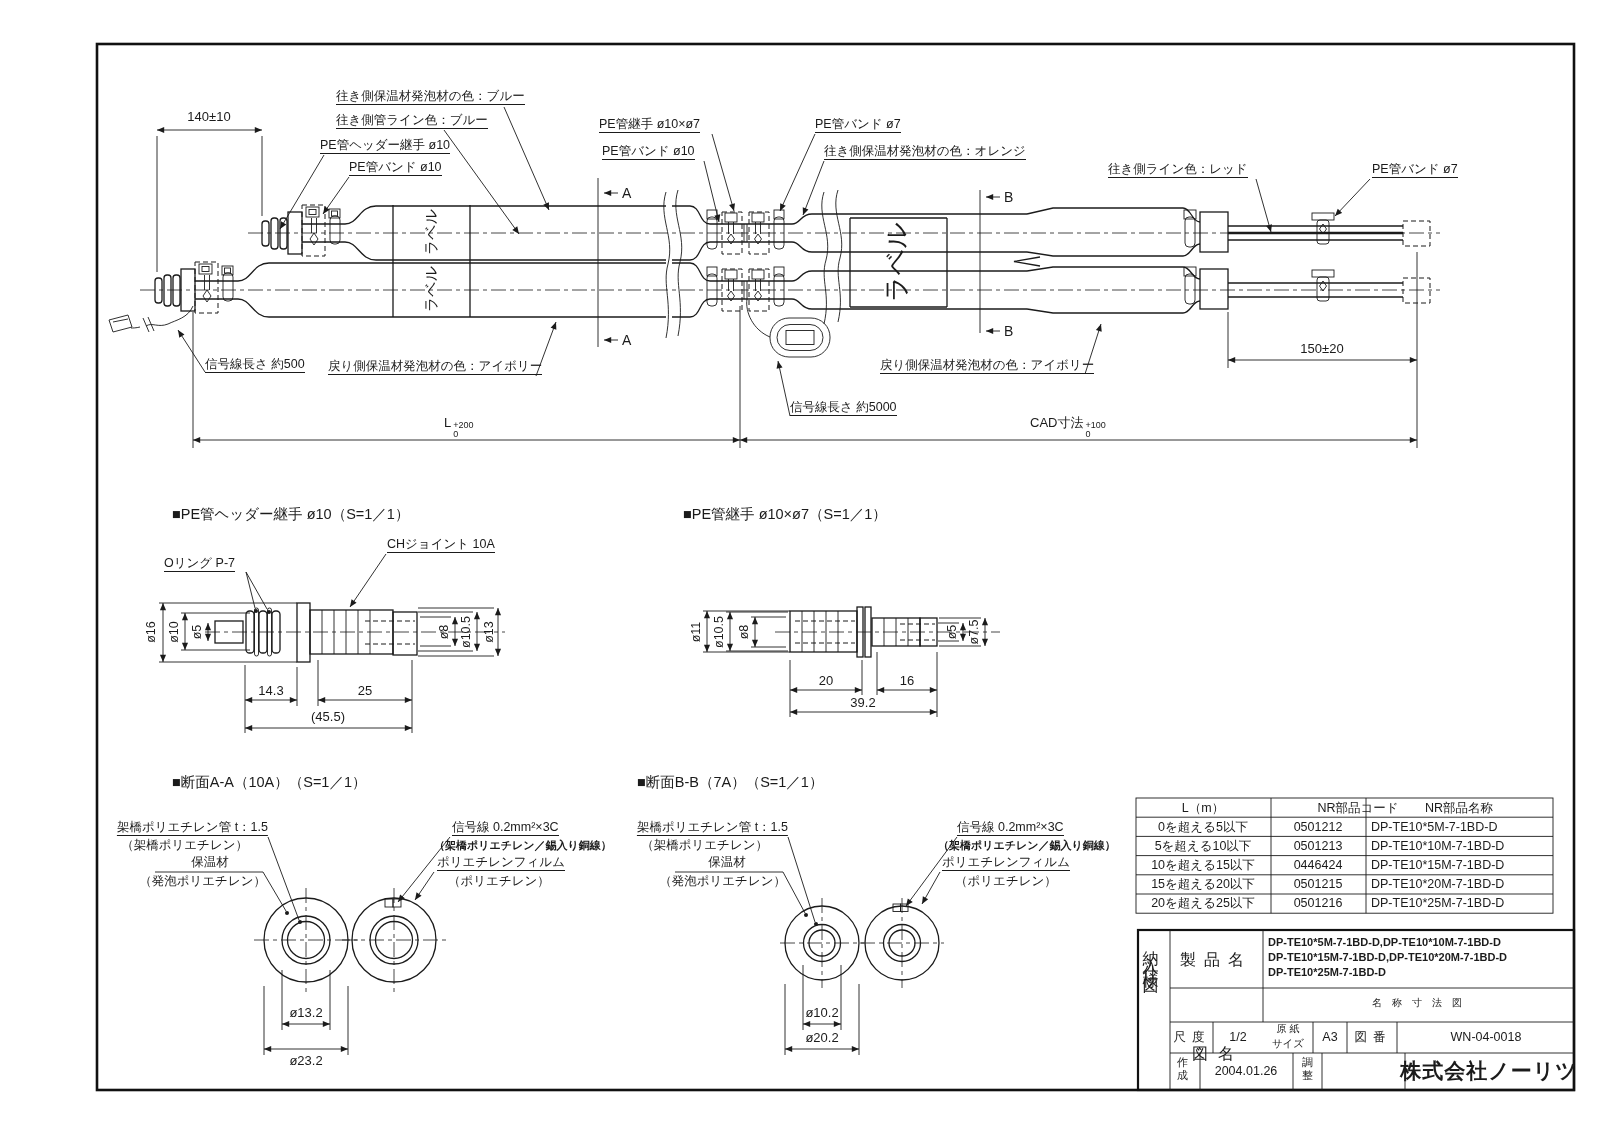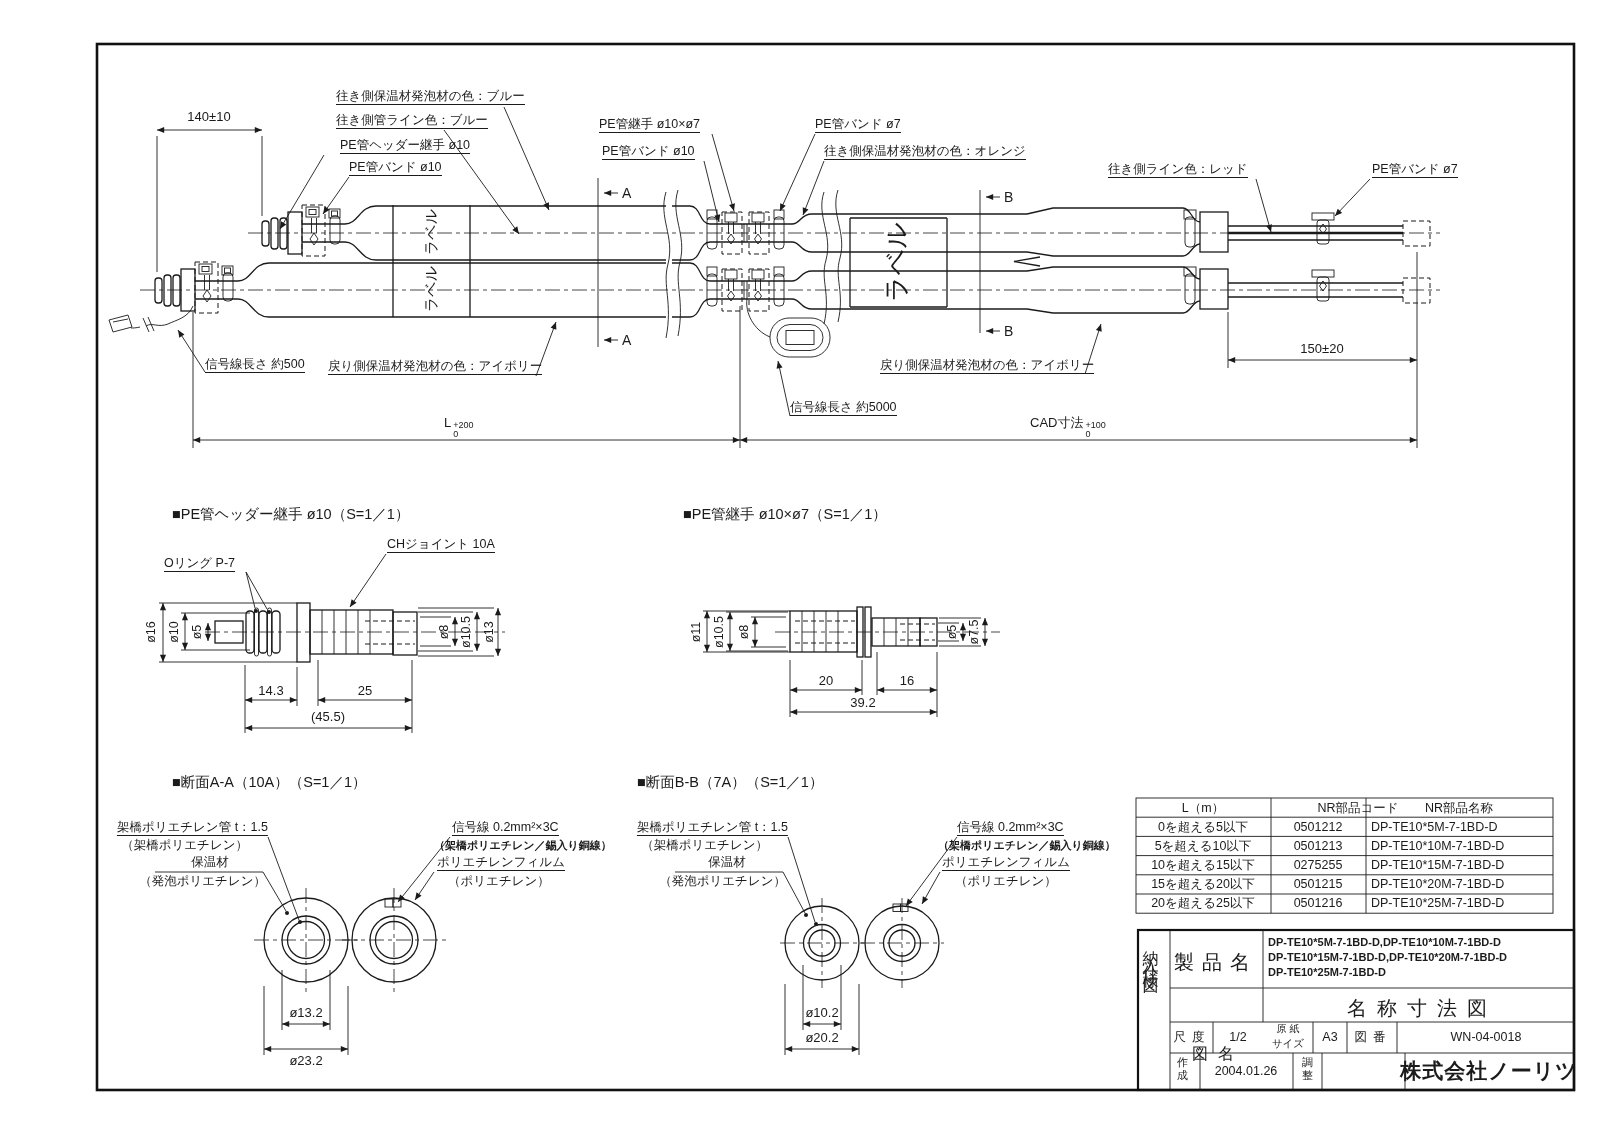--- a/index.html
+++ b/index.html
@@ -334,21 +334,21 @@
 <div class="t sec" style="left:622px;top:332px">A</div>
 <div class="t sec" style="left:1004px;top:189px">B</div>
 <div class="t sec" style="left:1004px;top:323px">B</div>
 
 <div class="t rot" style="left:431px;top:232px;font-size:15px">ラベル</div>
 <div class="t rot" style="left:431px;top:289px;font-size:15px">ラベル</div>
 <div class="t rot" style="left:897px;top:262px;font-size:26px">ラベル</div>
 
 <div class="t ul" style="left:336px;top:89px">往き側保温材発泡材の色：ブルー</div>
 <div class="t ul" style="left:336px;top:113px">往き側管ライン色：ブルー</div>
-<div class="t ul" style="left:340px;top:138px">PE管ヘッダー継手 ø10</div>
+<div class="t ul" style="left:320px;top:138px">PE管ヘッダー継手 ø10</div>
 <div class="t ul" style="left:349px;top:160px">PE管バンド ø10</div>
 <div class="t ul" style="left:205px;top:357px">信号線長さ 約500</div>
 <div class="t ul" style="left:328px;top:359px">戻り側保温材発泡材の色：アイボリー</div>
 <div class="t ul" style="left:599px;top:117px">PE管継手 ø10×ø7</div>
 <div class="t ul" style="left:602px;top:144px">PE管バンド ø10</div>
 <div class="t ul" style="left:815px;top:117px">PE管バンド ø7</div>
 <div class="t ul" style="left:824px;top:144px">往き側保温材発泡材の色：オレンジ</div>
 <div class="t ul" style="left:790px;top:400px">信号線長さ 約5000</div>
 <div class="t ul" style="left:880px;top:358px">戻り側保温材発泡材の色：アイボリー</div>
 <div class="t ul" style="left:1108px;top:162px">往き側ライン色：レッド</div>
@@ -404,36 +404,36 @@
 <div class="t tc" style="left:1203px;top:801px">L（m）</div>
 <div class="t tc" style="left:1358px;top:801px">NR部品コード</div>
 <div class="t tc" style="left:1459px;top:801px">NR部品名称</div>
 <div class="t tc" style="left:1203px;top:820px">0を超える5以下</div>
 <div class="t tc" style="left:1318px;top:820px">0501212</div>
 <div class="t" style="left:1371px;top:820px">DP-TE10*5M-7-1BD-D</div>
 <div class="t tc" style="left:1203px;top:839px">5を超える10以下</div>
 <div class="t tc" style="left:1318px;top:839px">0501213</div>
 <div class="t" style="left:1371px;top:839px">DP-TE10*10M-7-1BD-D</div>
 <div class="t tc" style="left:1203px;top:858px">10を超える15以下</div>
-<div class="t tc" style="left:1318px;top:858px">0275255</div>
+<div class="t tc" style="left:1318px;top:858px">0446424</div>
 <div class="t" style="left:1371px;top:858px">DP-TE10*15M-7-1BD-D</div>
 <div class="t tc" style="left:1203px;top:877px">15を超える20以下</div>
 <div class="t tc" style="left:1318px;top:877px">0501215</div>
 <div class="t" style="left:1371px;top:877px">DP-TE10*20M-7-1BD-D</div>
 <div class="t tc" style="left:1203px;top:896px">20を超える25以下</div>
 <div class="t tc" style="left:1318px;top:896px">0501216</div>
 <div class="t" style="left:1371px;top:896px">DP-TE10*25M-7-1BD-D</div>
 
 <div class="t vjp" style="left:1141px;top:938px;height:148px">納入仕様図</div>
-<div class="t ls8 tc" style="left:1216px;top:951px;font-size:20px">製品名</div>
+<div class="t ls8 tc" style="left:1216px;top:951px;font-size:16px">製品名</div>
 <div class="t small" style="left:1268px;top:936px">DP-TE10*5M-7-1BD-D,DP-TE10*10M-7-1BD-D</div>
 <div class="t small" style="left:1268px;top:951px">DP-TE10*15M-7-1BD-D,DP-TE10*20M-7-1BD-D</div>
 <div class="t small" style="left:1268px;top:966px">DP-TE10*25M-7-1BD-D</div>
 <div class="t ls10 tc" style="left:1218px;top:1045px;font-size:16px">図名</div>
-<div class="t ls10 tc" style="left:1422px;top:997px;font-size:20px">名称寸法図</div>
+<div class="t ls10 tc" style="left:1422px;top:997px;font-size:10px">名称寸法図</div>
 <div class="t ls6 tc" style="left:1192px;top:1030px">尺度</div>
 <div class="t tc" style="left:1238px;top:1030px">1/2</div>
 <div class="t tc" style="left:1288px;top:1023px;font-size:10px">原 紙</div>
 <div class="t tc" style="left:1288px;top:1037px;font-size:10.5px">サイズ</div>
 <div class="t tc" style="left:1330px;top:1030px">A3</div>
 <div class="t ls6 tc" style="left:1373px;top:1030px">図番</div>
 <div class="t tc" style="left:1486px;top:1030px">WN-04-0018</div>
 <div class="t wrap2" style="left:1177px;top:1057px">作成</div>
 <div class="t tc" style="left:1246px;top:1064px">2004.01.26</div>
 <div class="t wrap2" style="left:1302px;top:1057px">調整</div>

